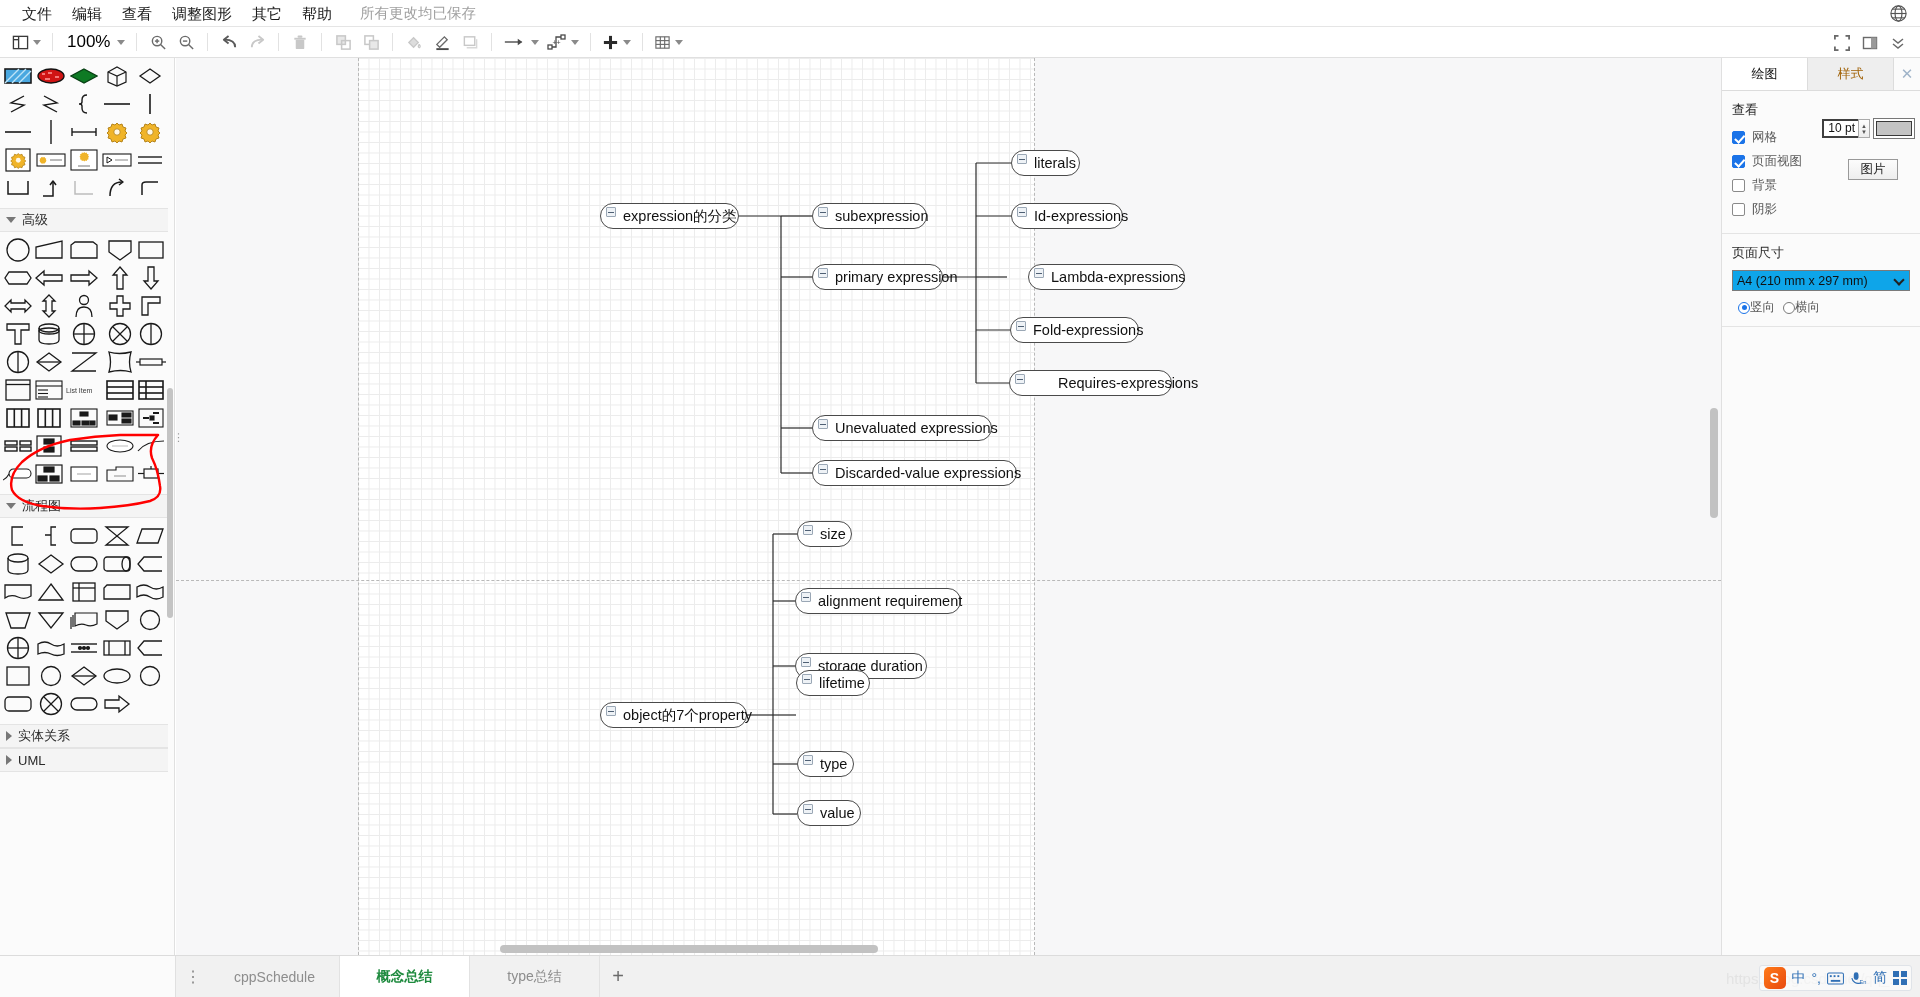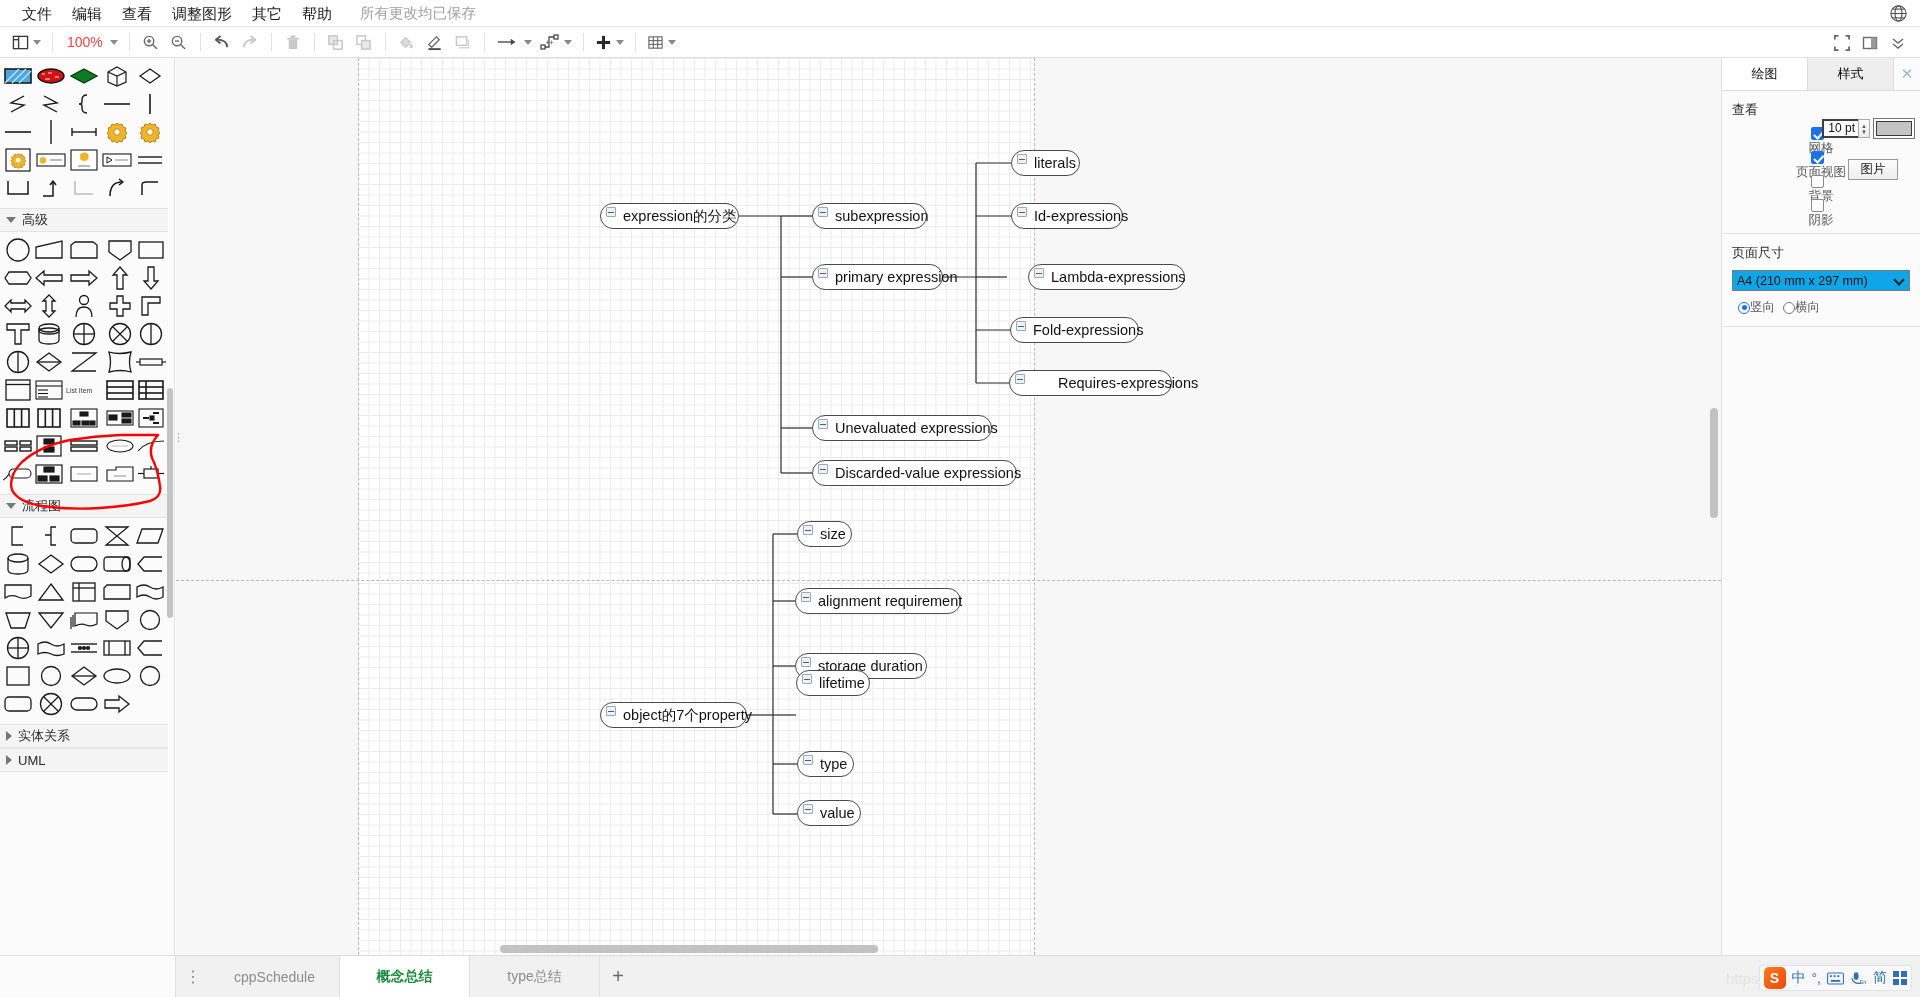--- a/index.html
+++ b/index.html
@@ -41,21 +41,21 @@
   .tb-btn {
     display: inline-flex; align-items: center; justify-content: center;
     height: 26px; min-width: 26px; padding: 0 3px; margin: 0 1px;
     color: #5a5a5a; cursor: default;
   }
   .tb-btn.dim { color: #c8c8c8; }
   .tb-sep {
     width: 1px; height: 18px; background: #e2e2e2; margin: 0 7px;
   }
   .tb-label {
-    font-size: 14px; color: #ef4444; padding: 0 3px;
+    font-size: 17px; color: #000000; padding: 0 3px;
   }
   .caret {
     width: 0; height: 0; margin-left: 4px;
     border-left: 4px solid transparent; border-right: 4px solid transparent;
     border-top: 5px solid #8a8a8a;
   }
   #toolbar-right {
     position: absolute; right: 8px; top: 0; display: flex; align-items: center; height: 31px;
   }
 
@@ -157,31 +157,31 @@
 
   
   #right-panel {
     position: absolute; right: 0; top: 58px; width: 199px; bottom: 42px;
     background: #fbfbfb; border-left: 1px solid #e0e0e0;
     font-size: 12.5px; color: #333;
   }
   #rp-tabs { display: flex; height: 33px; border-bottom: 1px solid #dcdcdc; }
   .rp-tab {
     flex: 1; display: flex; align-items: center; justify-content: center;
-    font-size: 13px; color: #000000; background: #eeeeee;
+    font-size: 13px; color: #a16207; background: #eeeeee;
     border-right: 1px solid #dcdcdc; cursor: default;
   }
   .rp-tab.active { background: #ffffff; color: #111; }
   #rp-close {
     width: 26px; display: flex; align-items: center; justify-content: center;
     color: #9fb3c8; font-size: 15px; cursor: default; background:#fbfbfb;
   }
   .rp-sect { padding: 10px 10px 10px 10px; border-bottom: 1px solid #e4e4e4; position: relative; }
   .rp-title { font-size: 13px; color: #2b2b2b; margin-bottom: 8px; }
-  .rp-row { display: flex; align-items: center; height: 21px; margin-bottom: 3px; flex-direction: column; }
+  .rp-row { display: flex; align-items: center; height: 21px; margin-bottom: 3px; }
   .cb {
     width: 13px; height: 13px; border: 1px solid #8a8a8a; background: #fff;
     border-radius: 2px; margin-right: 7px; flex: none; cursor: default;
   }
   .cb.on { background: #1a73e8; border-color: #1a73e8; position: relative; }
   .cb.on::after {
     content: ""; position: absolute; left: 4px; top: 0.5px;
     width: 3.5px; height: 7.5px; border: solid #fff; border-width: 0 2px 2px 0;
     transform: rotate(42deg);
   }

